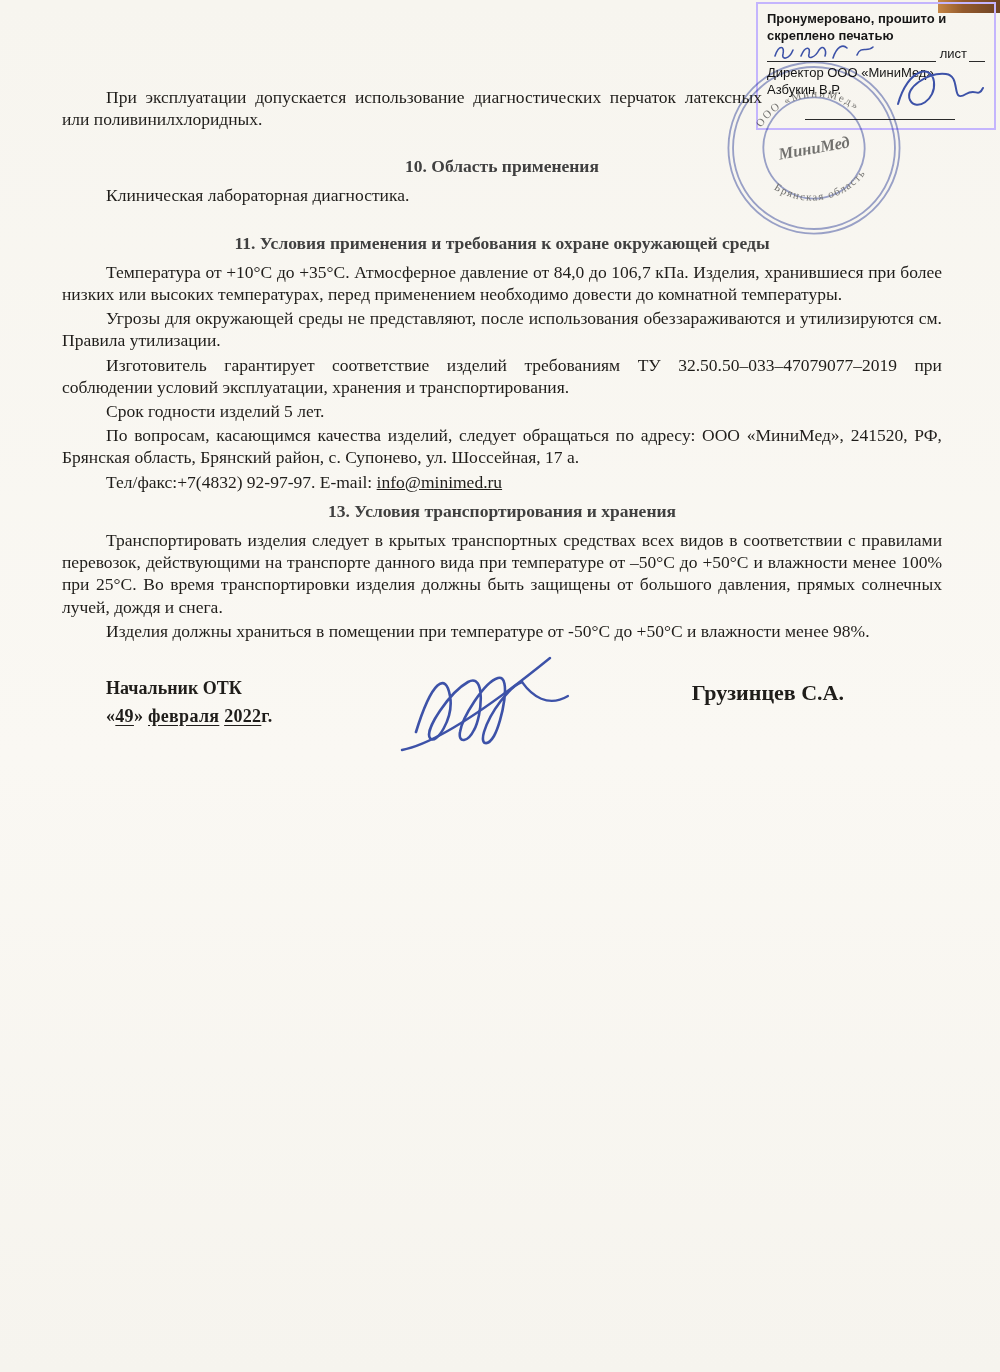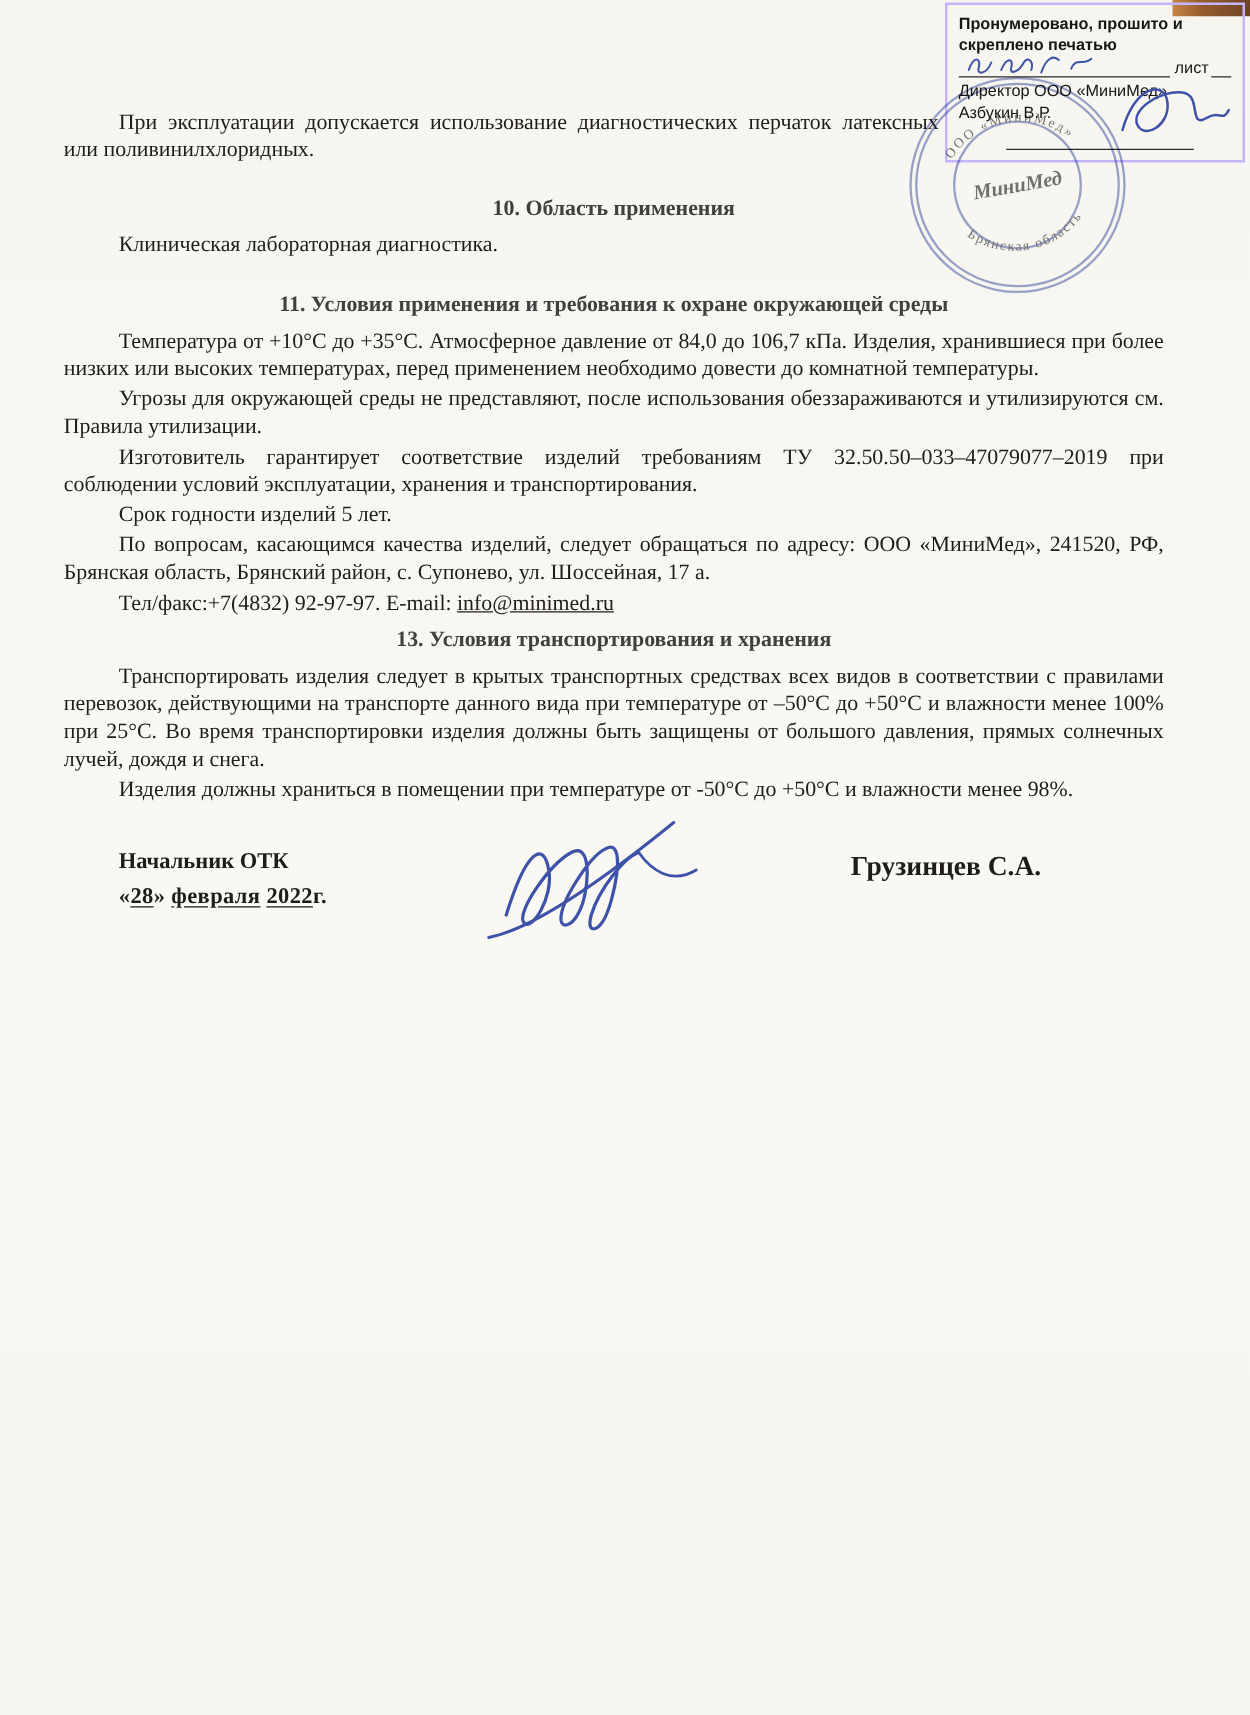--- a/index.html
+++ b/index.html
@@ -5,21 +5,21 @@
   html,body { margin:0; padding:0; }
   body {
     width:1000px; height:1372px;
     background: linear-gradient(180deg,#f7f5ef 0%, #faf8f3 55%, #f6f4ee 100%);
     font-family:"Liberation Serif", serif;
     color:#1f1d1a;
     position:relative;
     overflow:hidden;
   }
   .content {
-    position:absolute; top:86px; left:51px; width:880px;
+    position:absolute; top:86px; left:62px; width:880px;
   }
   p.body {
     font-size:17.5px; line-height:1.27; text-align:justify;
     margin:0 0 2px 0; text-indent:44px;
   }
   p.intro { width:700px; }
   h3.section {
     text-align:center; font-size:17.5px; font-weight:bold;
     margin:26px 0 7px 0; color:#404040;
   }
@@ -128,21 +128,21 @@
     <p class="body">По вопросам, касающимся качества изделий, следует обращаться по адресу: ООО «МиниМед», 241520, РФ, Брянская область, Брянский район, с. Супонево, ул. Шоссейная, 17 а.</p>
     <p class="body"><span>Тел/факс:+7(4832) 92-97-97. E-mail: </span><span class="email">info@minimed.ru</span></p>
 
     <h3 class="section tight">13. Условия транспортирования и хранения</h3>
     <p class="body">Транспортировать изделия следует в крытых транспортных средствах всех видов в соответствии с правилами перевозок, действующими на транспорте данного вида при температуре от –50°С до +50°С и влажности менее 100% при 25°С. Во время транспортировки изделия должны быть защищены от большого давления, прямых солнечных лучей, дождя и снега.</p>
     <p class="body">Изделия должны храниться в помещении при температуре от -50°С до +50°С и влажности менее 98%.</p>
 
     <div class="signoff">
       <div class="signoff-left">
         <div class="signoff-title">Начальник ОТК</div>
-        <div class="signoff-date"><span>«</span><span class="u">28</span><span>»</span> <span class="u">февраля</span> <span class="u">2022</span><span>г.</span></div>
+        <div class="signoff-date"><span>«</span><span class="u">49</span><span>»</span> <span class="u">февраля</span> <span class="u">2022</span><span>г.</span></div>
       </div>
       <svg class="big-sig" width="200" height="120" viewBox="0 0 200 120">
         <path class="ink" stroke-width="2.6" d="M24 82 C40 30 54 22 58 46 C62 68 44 96 38 88 C32 80 58 42 76 32 C94 22 90 66 82 80 C76 92 66 94 68 82 C70 68 92 32 106 28 C120 24 110 72 102 86 C96 96 88 96 92 82 C98 62 118 36 130 32"></path>
         <path class="ink" stroke-width="2.4" d="M10 100 C52 92 126 34 158 8"></path>
         <path class="ink" stroke-width="2.2" d="M130 32 C140 46 156 58 176 46"></path>
       </svg>
       <div class="signoff-right">Грузинцев С.А.</div>
     </div>
 
   </div>

